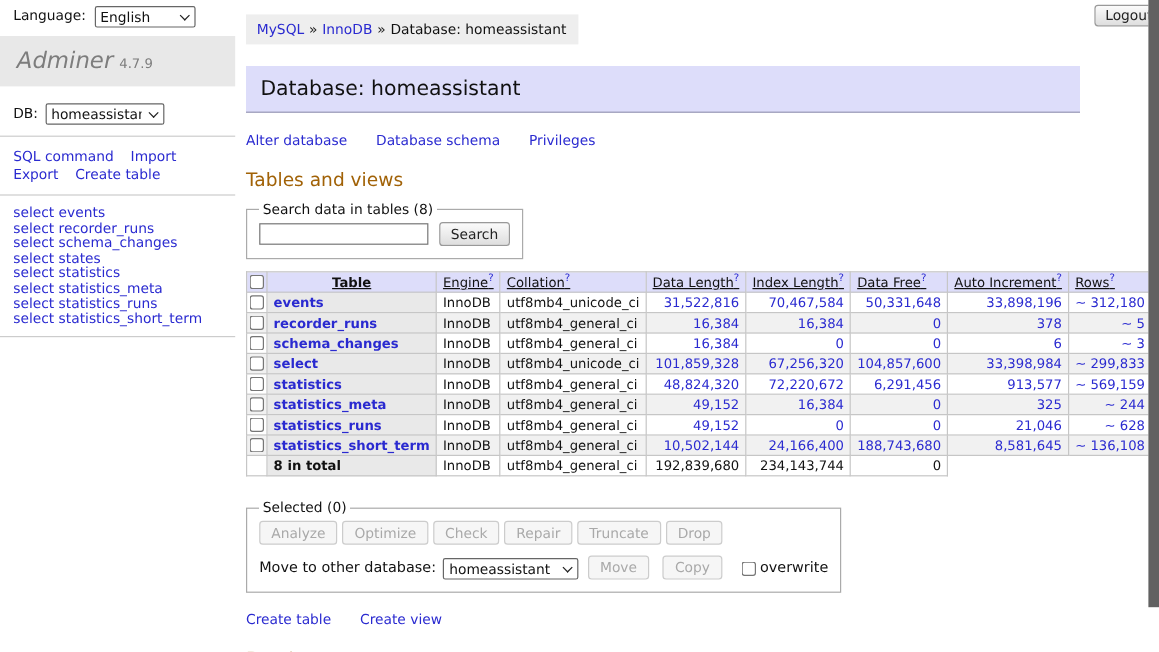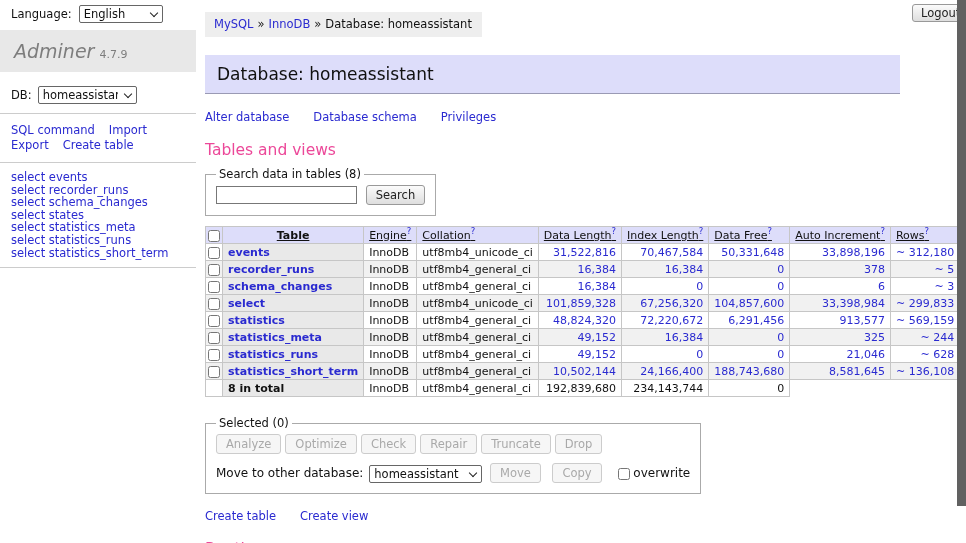--- a/index.html
+++ b/index.html
@@ -51,21 +51,21 @@
 
   
   #main{position:absolute;left:205px;top:0;width:695px;}
   #breadcrumb{display:inline-block;background:var(--breadcrumb-bg);padding:5px 10px 6px 9px;white-space:nowrap;}
   #breadcrumb .sep{color:#222;margin:0 4px;}
   #logout-btn{position:absolute;left:912px;top:4px;padding:1px 8px;}
   h2.page-title{margin:7px 0 0;background:var(--header-bg);border-bottom:1px solid var(--heading-border);
     padding:9px 12px;font-size:17px;font-weight:normal;color:#101010;}
   .toolbar-links{margin:16px 0 0;}
   .toolbar-links a{margin-right:24px;}
-  h3.sec{font-size:15.5px;font-weight:normal;color:#ec4899;margin:17px 0 0;}
+  h3.sec{font-size:15.5px;font-weight:normal;color:#a16207;margin:17px 0 0;}
 
   fieldset{border:1px solid var(--fieldset-border);margin:8px 0 0;padding:4px 10px 10px;width:max-content;background:#fff;}
   legend{font-size:11.5px;padding:0 3px;color:#111;}
   .search-input{width:141px;height:18px;border:1px solid #777;font-family:"DejaVu Sans",sans-serif;
     font-size:11.5px;padding:0 3px;background:#fff;}
   #search-fieldset .btn{margin-left:5px;}
 
   
   table.db-tables{border-collapse:collapse;margin-top:10px;font-size:11px;}
   .db-tables th,.db-tables td{border:1px solid var(--table-border);padding:1.5px 5px;
@@ -114,20 +114,21 @@
       <label>DB:</label><span class="sel-wrap sel-db"><select><option>homeassistant</option></select></span>
     </div>
     <hr>
     <p class="side-actions"><a class="lnk">SQL command</a><a class="lnk">Import</a><a class="lnk">Export</a><a class="lnk">Create table</a></p>
     <hr>
     <div class="table-list">
         <p><a class="lnk">select events</a></p>
         <p><a class="lnk">select recorder_runs</a></p>
         <p><a class="lnk">select schema_changes</a></p>
         <p><a class="lnk">select states</a></p>
+        <p><a class="lnk">select statistics</a></p>
         <p><a class="lnk">select statistics_meta</a></p>
         <p><a class="lnk">select statistics_runs</a></p>
         <p><a class="lnk">select statistics_short_term</a></p>
       </div>
     <hr>
   </div>
 
   <div id="main">
     <p id="breadcrumb"><a class="lnk">MySQL</a><span class="sep">»</span><a class="lnk">InnoDB</a><span class="sep">»</span><span>Database: homeassistant</span></p>
 

